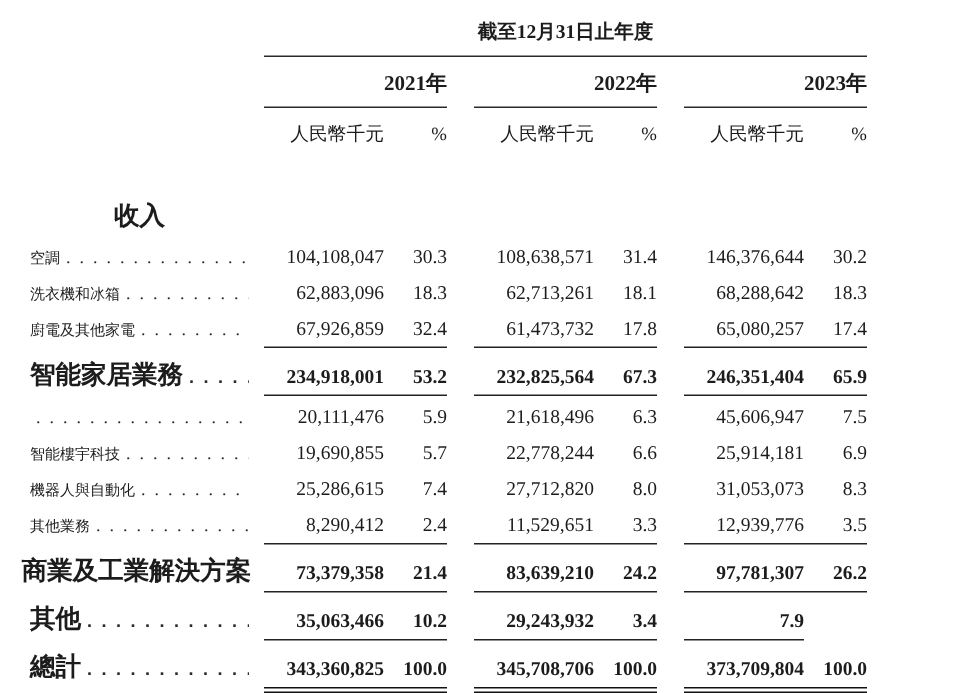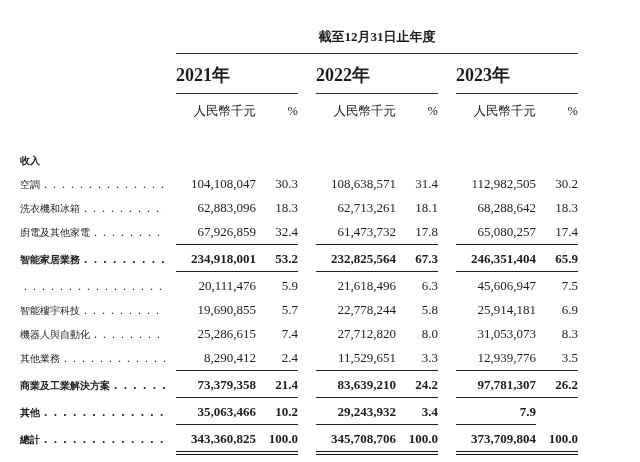--- a/index.html
+++ b/index.html
@@ -3,42 +3,42 @@
 <meta charset="utf-8">
 <style>
   * { margin:0; padding:0; box-sizing:border-box; }
   html,body { background:#ffffff; }
   body {
     width:640px; height:462px;
     font-family:"Liberation Serif","DejaVu Serif",serif;
     color:#1c1c1c;
     overflow:hidden;
   }
-  .page { width:623px; height:462px; padding:28px 45px 8px 20px; }
+  .page { width:623px; height:462px; padding:12px 45px 8px 20px; }
 
   .grid {
     display:grid;
     grid-template-columns: minmax(0,1fr) 80px 42px 18px 80px 42px 18px 80px 42px;
     align-items: baseline;
   }
 
   
   .period-row .period-cell {
     grid-column: 2 / -1;
     text-align:center;
     font-weight:bold;
     font-size:13px;
     padding-bottom:7px;
     border-bottom:1.2px solid #2a2a2a;
   }
   .years-row { margin-top:9px; }
   .year-cell {
-    text-align:left;
+    text-align:right;
     font-weight:bold;
-    font-size:18px;
+    font-size:14px;
     padding-bottom:6px;
     border-bottom:1.2px solid #2a2a2a;
   }
   .year-2021 { grid-column: 2 / span 2; }
   .year-2022 { grid-column: 5 / span 2; }
   .year-2023 { grid-column: 8 / span 2; }
   .units-row { margin-top:9px; }
   .unit-cell, .pct-head-cell {
     font-size:12.5px;
     text-align:right;
@@ -67,21 +67,21 @@
     min-width:0;
   }
   .leader::after {
     content:". . . . . . . . . . . . . . . . . . . . . . . . . . . . . . . . . . . . . . . . . . . . . .";
     letter-spacing:1.5px;
     font-size:12px;
     color:#2a2a2a;
   }
   .cell.num, .cell.pct { text-align:right; font-variant-numeric: tabular-nums; white-space:nowrap; }
   .row.bold { font-weight:bold; }
-  .row.bold .cell.label { font-family:"Liberation Sans","DejaVu Sans",sans-serif; font-size:10px; }
+  .row.bold .cell.label { font-family:"Liberation Sans","DejaVu Sans",sans-serif; font-size:17px;justify-content:center; }
   .row.section-head .cell.label { font-family:"Liberation Sans","DejaVu Sans",sans-serif; font-weight:bold; }
 
   .row.rule-single .cell.num, .row.rule-single .cell.pct {
     border-bottom:1.5px solid #222; padding-bottom:4px;
   }
   .row.rule-single { margin-bottom:2px; }
   .row.rule-double .cell.num, .row.rule-double .cell.pct {
     border-bottom:4px double #111; padding-bottom:4px;
   }
   .row { margin-top:1px; }
@@ -120,21 +120,21 @@
         <div class="cell label">
           <span>空調</span>
           <span class="leader"></span>
         </div>
         <div class="cell num">104,108,047</div>
         <div class="cell pct">30.3</div>
         <div class="cell spacer"></div>
         <div class="cell num">108,638,571</div>
         <div class="cell pct">31.4</div>
         <div class="cell spacer"></div>
-        <div class="cell num">112,982,505</div>
+        <div class="cell num">146,376,644</div>
         <div class="cell pct">30.2</div>
       </div>
       <div class="grid row rule-none">
         <div class="cell label">
           <span>洗衣機和冰箱</span>
           <span class="leader"></span>
         </div>
         <div class="cell num">62,883,096</div>
         <div class="cell pct">18.3</div>
         <div class="cell spacer"></div>
@@ -187,21 +187,21 @@
       </div>
       <div class="grid row rule-none">
         <div class="cell label">
           <span>智能樓宇科技</span>
           <span class="leader"></span>
         </div>
         <div class="cell num">19,690,855</div>
         <div class="cell pct">5.7</div>
         <div class="cell spacer"></div>
         <div class="cell num">22,778,244</div>
-        <div class="cell pct">5.8</div>
+        <div class="cell pct">6.6</div>
         <div class="cell spacer"></div>
         <div class="cell num">25,914,181</div>
         <div class="cell pct">6.9</div>
       </div>
       <div class="grid row rule-none">
         <div class="cell label">
           <span>機器人與自動化</span>
           <span class="leader"></span>
         </div>
         <div class="cell num">25,286,615</div>

